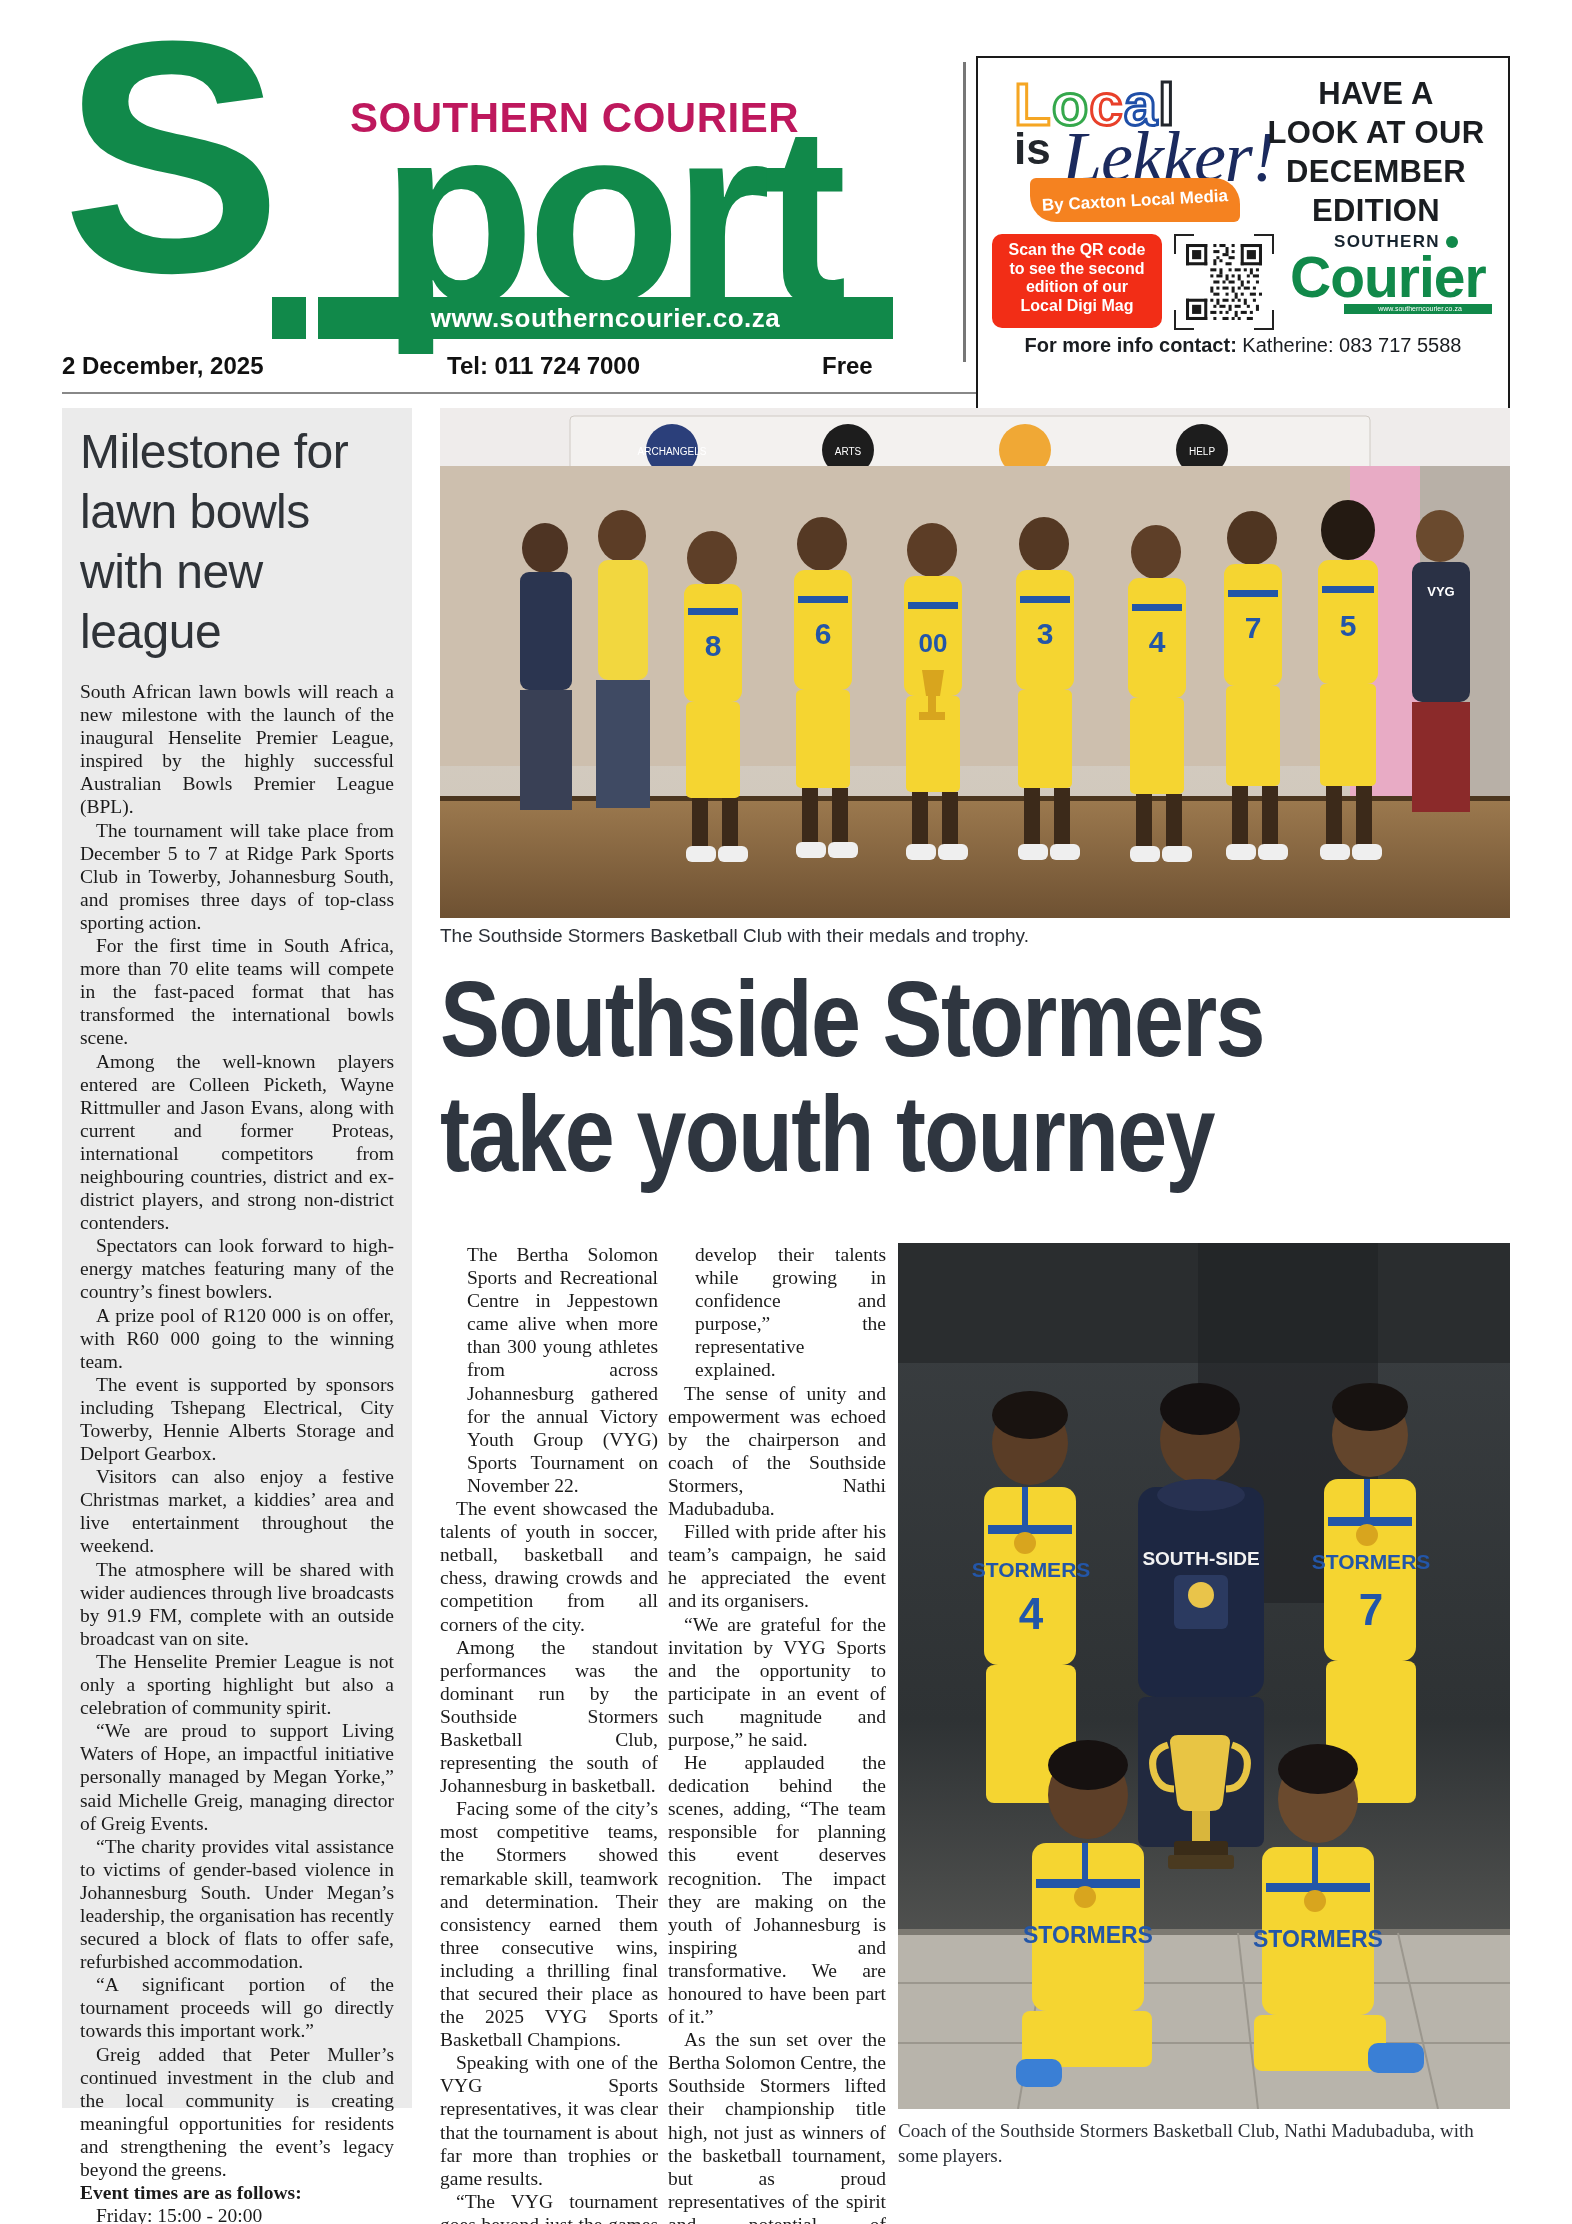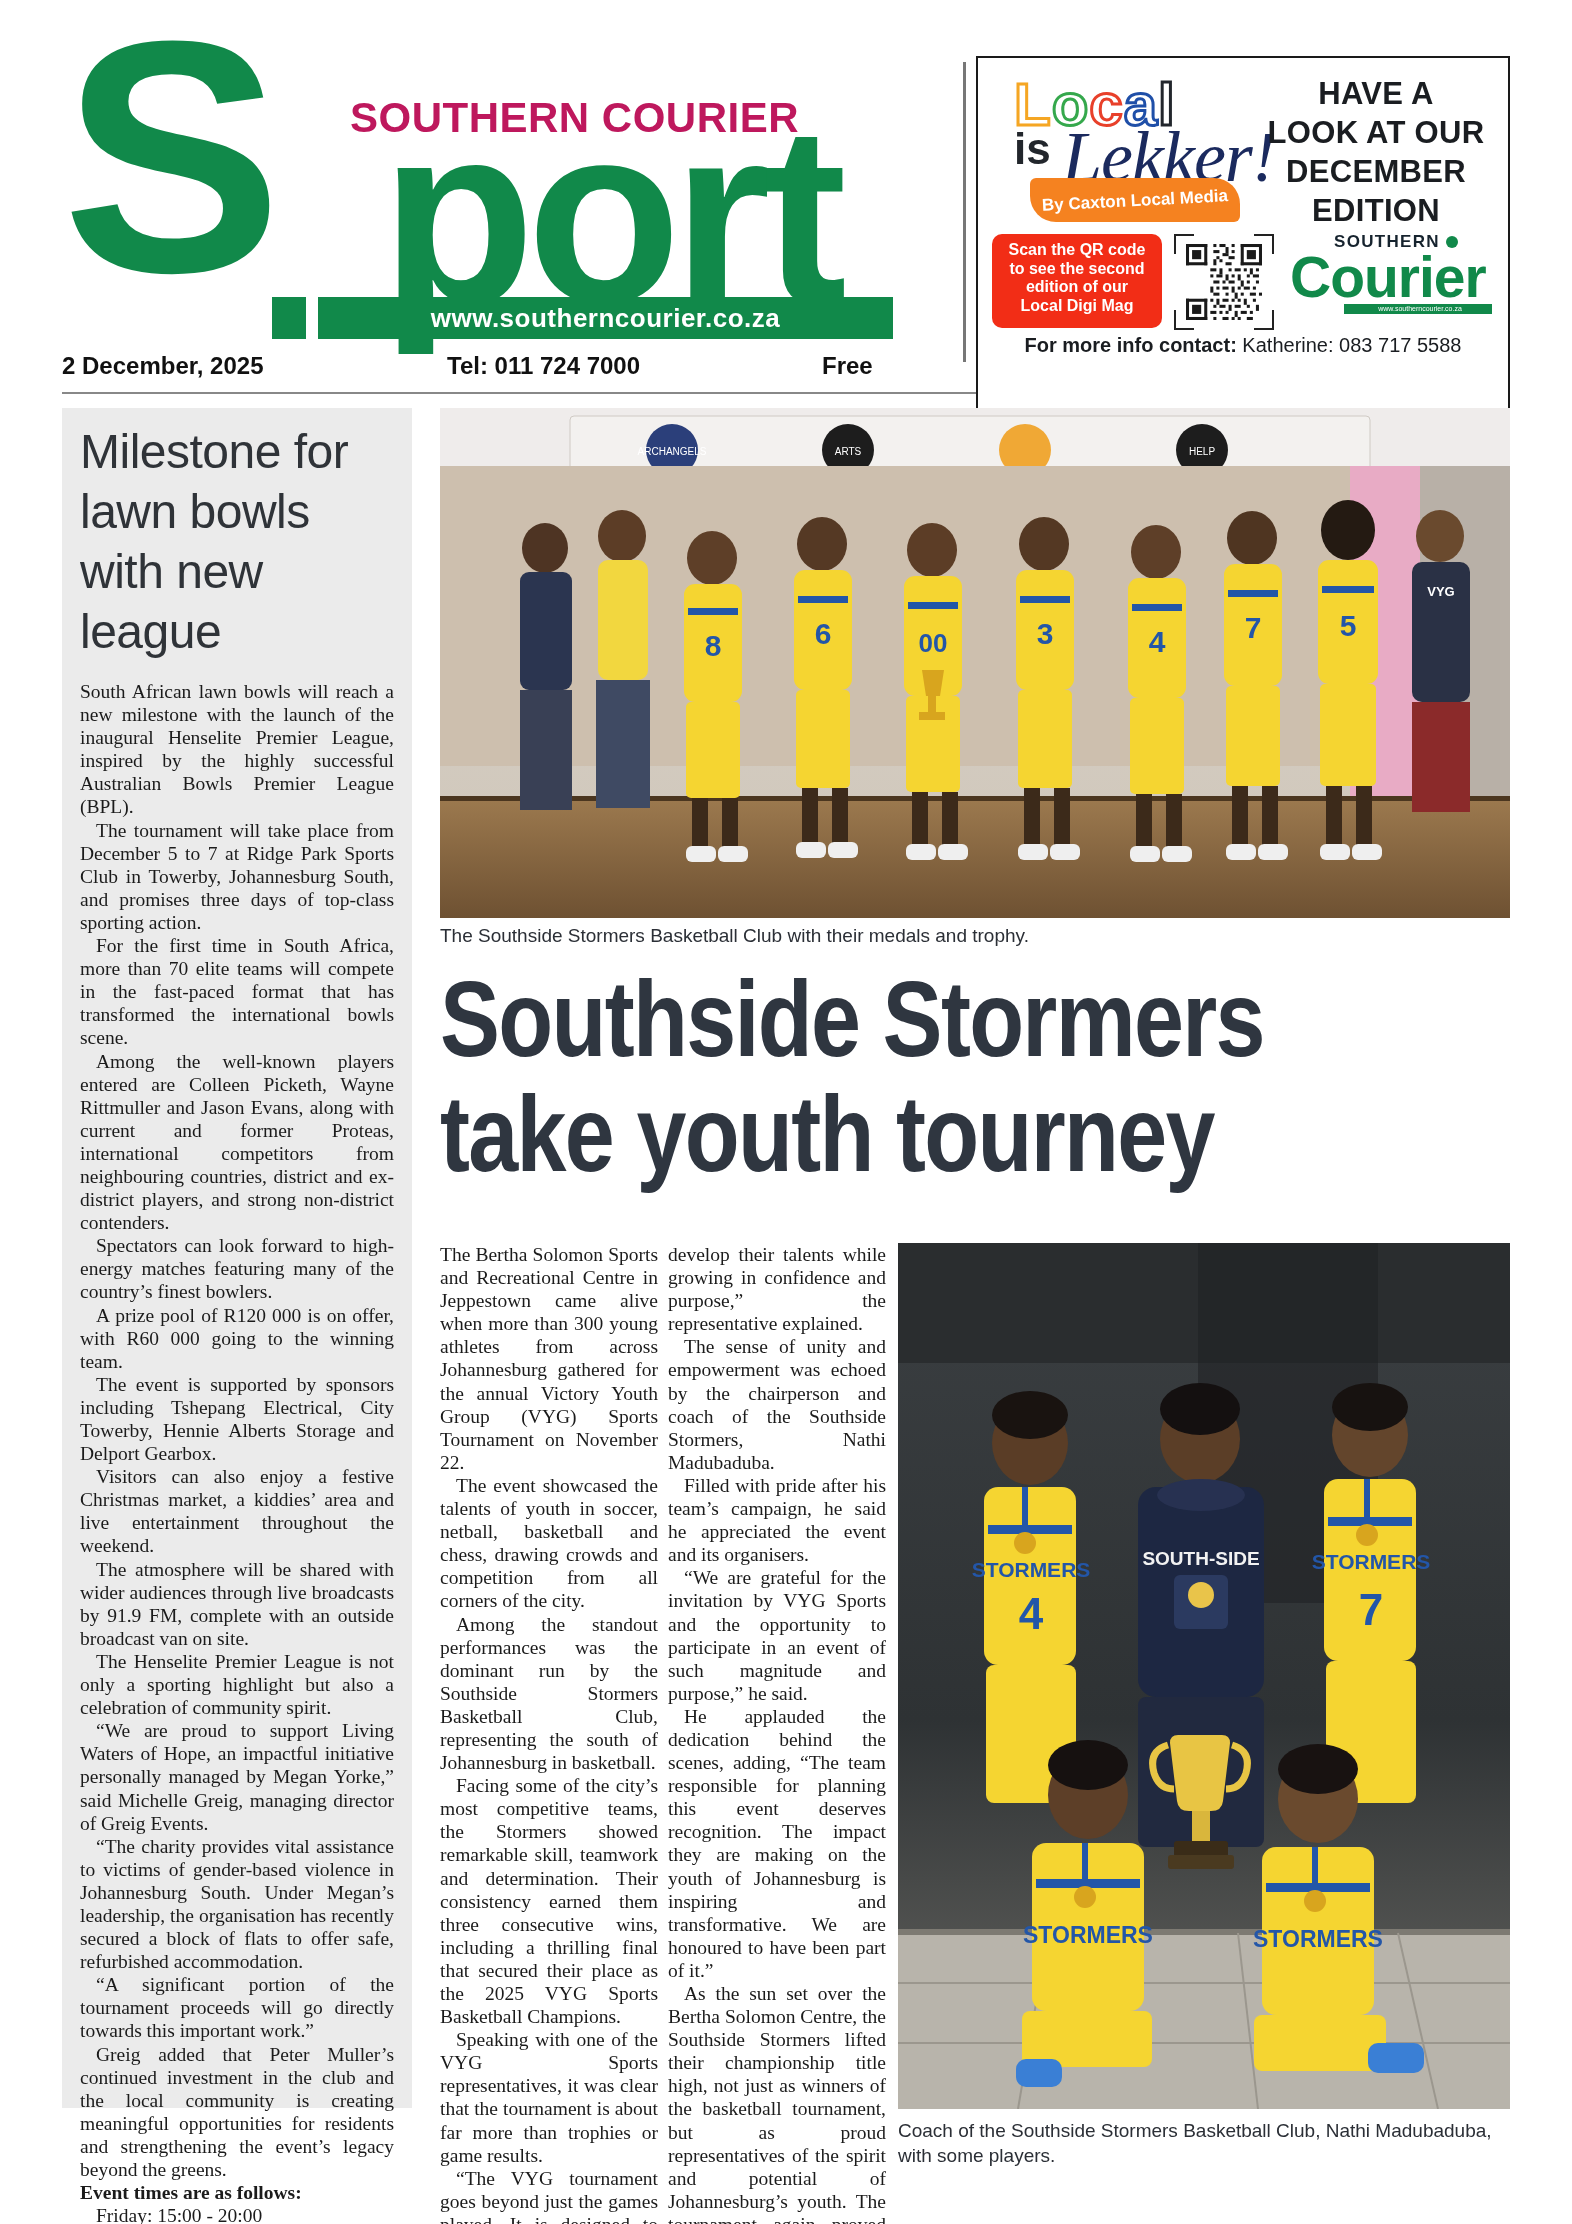--- a/index.html
+++ b/index.html
@@ -170,32 +170,32 @@
     letter-spacing:-2px; transform:scaleX(0.84); transform-origin:left top;
   }
 
   
   .mb-col {
     position:absolute; top:1243px; width:218px;
     font-family:"Liberation Serif", serif;
     font-size:19.5px; line-height:23.1px; color:#1b1b1b; text-align:justify;
   }
   .mb-col p { text-indent:16px; }
-  .mb-col p.first { text-indent:0; }
+  .mb-col p.first { text-indent:0;margin-left:27px; }
   #mb-col1 { left:440px; }
   #mb-col2 { left:668px; }
 
   
   .photo-bottom {
     position:absolute; left:898px; top:1243px; width:612px; height:866px;
     background:#4b4f52; overflow:hidden;
   }
   .cap-bottom {
     position:absolute; left:898px; top:2118px; width:616px;
-    font-family:Liberation Sans, sans-serif; font-size:19px;
+    font-family:Liberation Serif, serif; font-size:19px;
     line-height:25px; color:#2b2f36;
   }
 </style>
 </head>
 <body>
 
 <div class="page">
 
   <div class="masthead">
 

